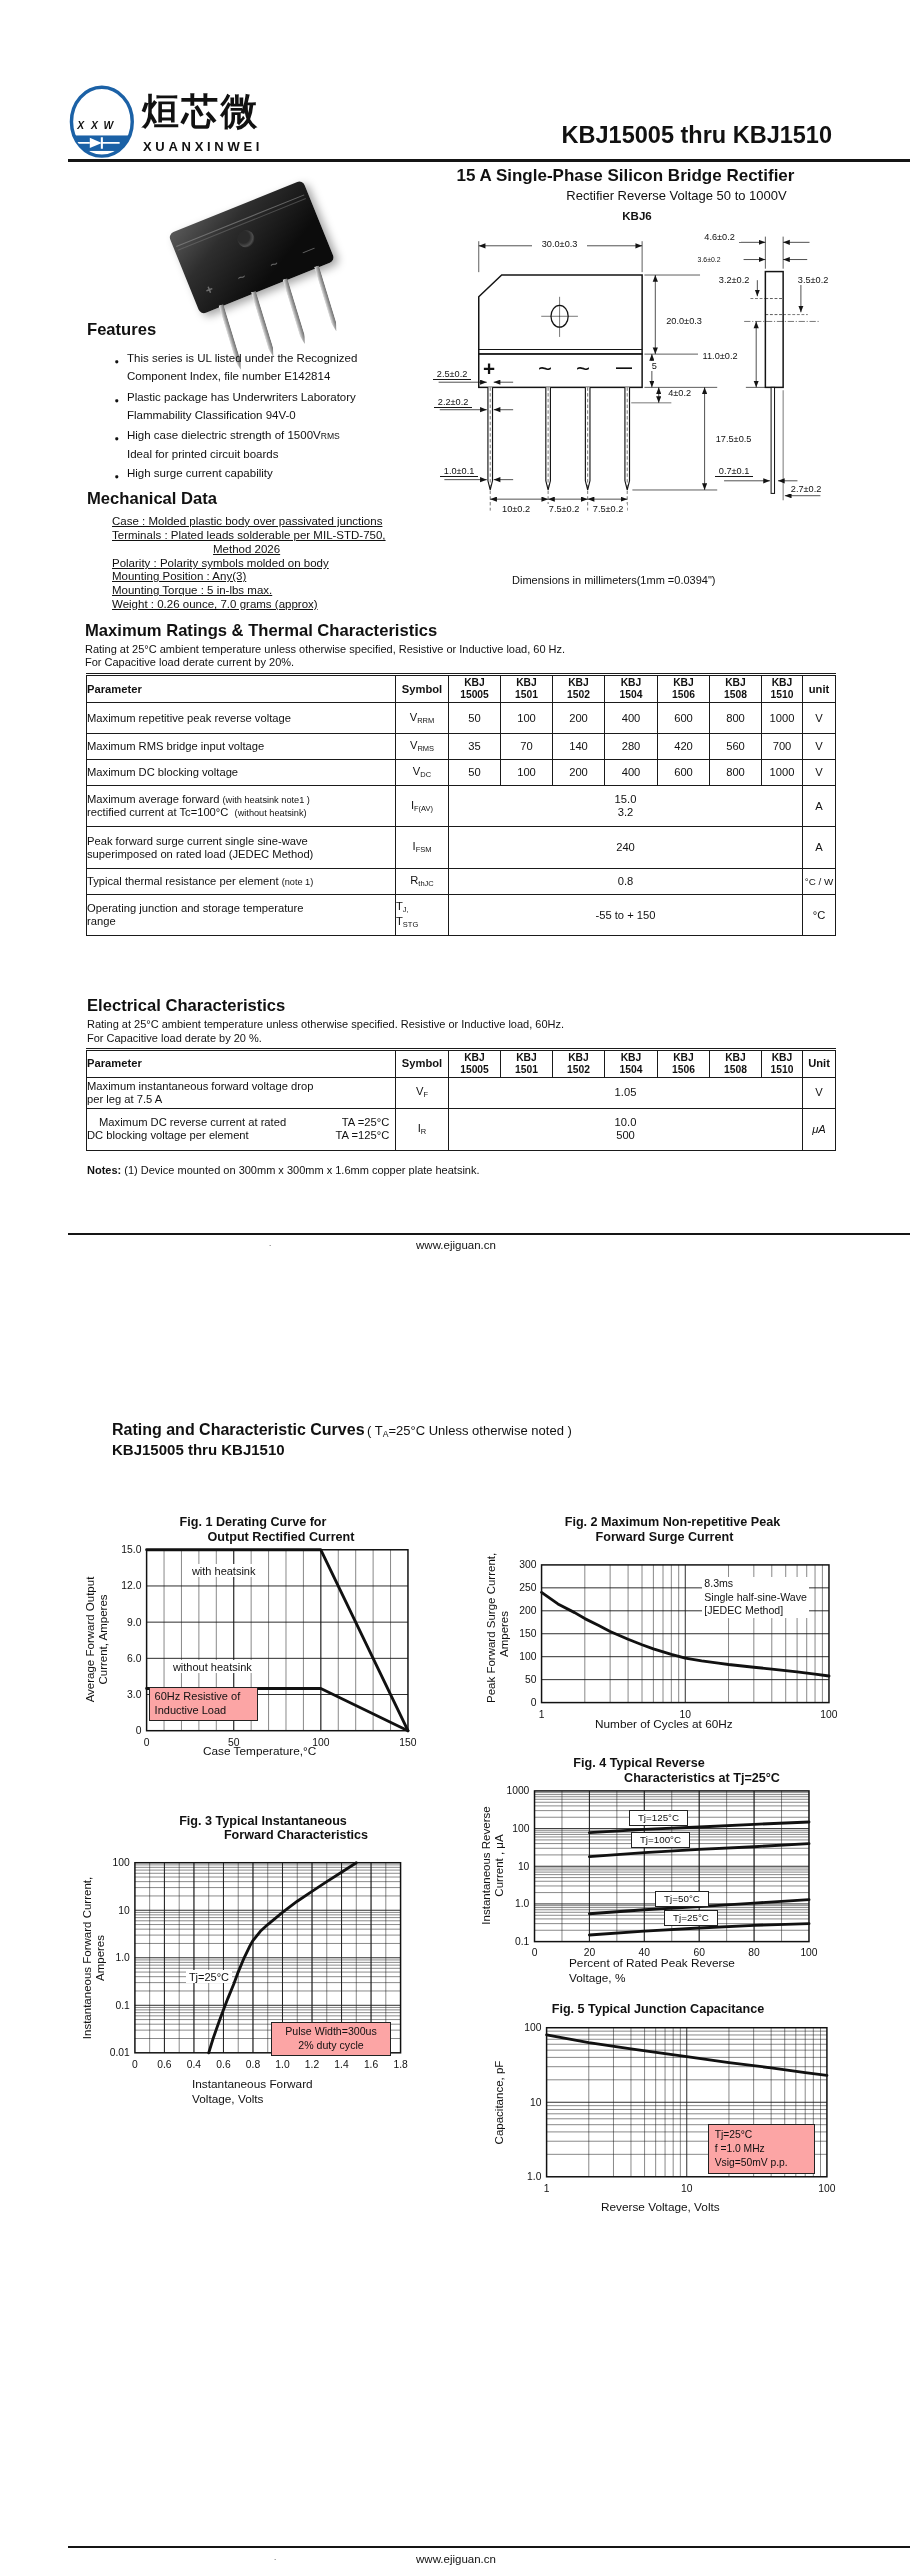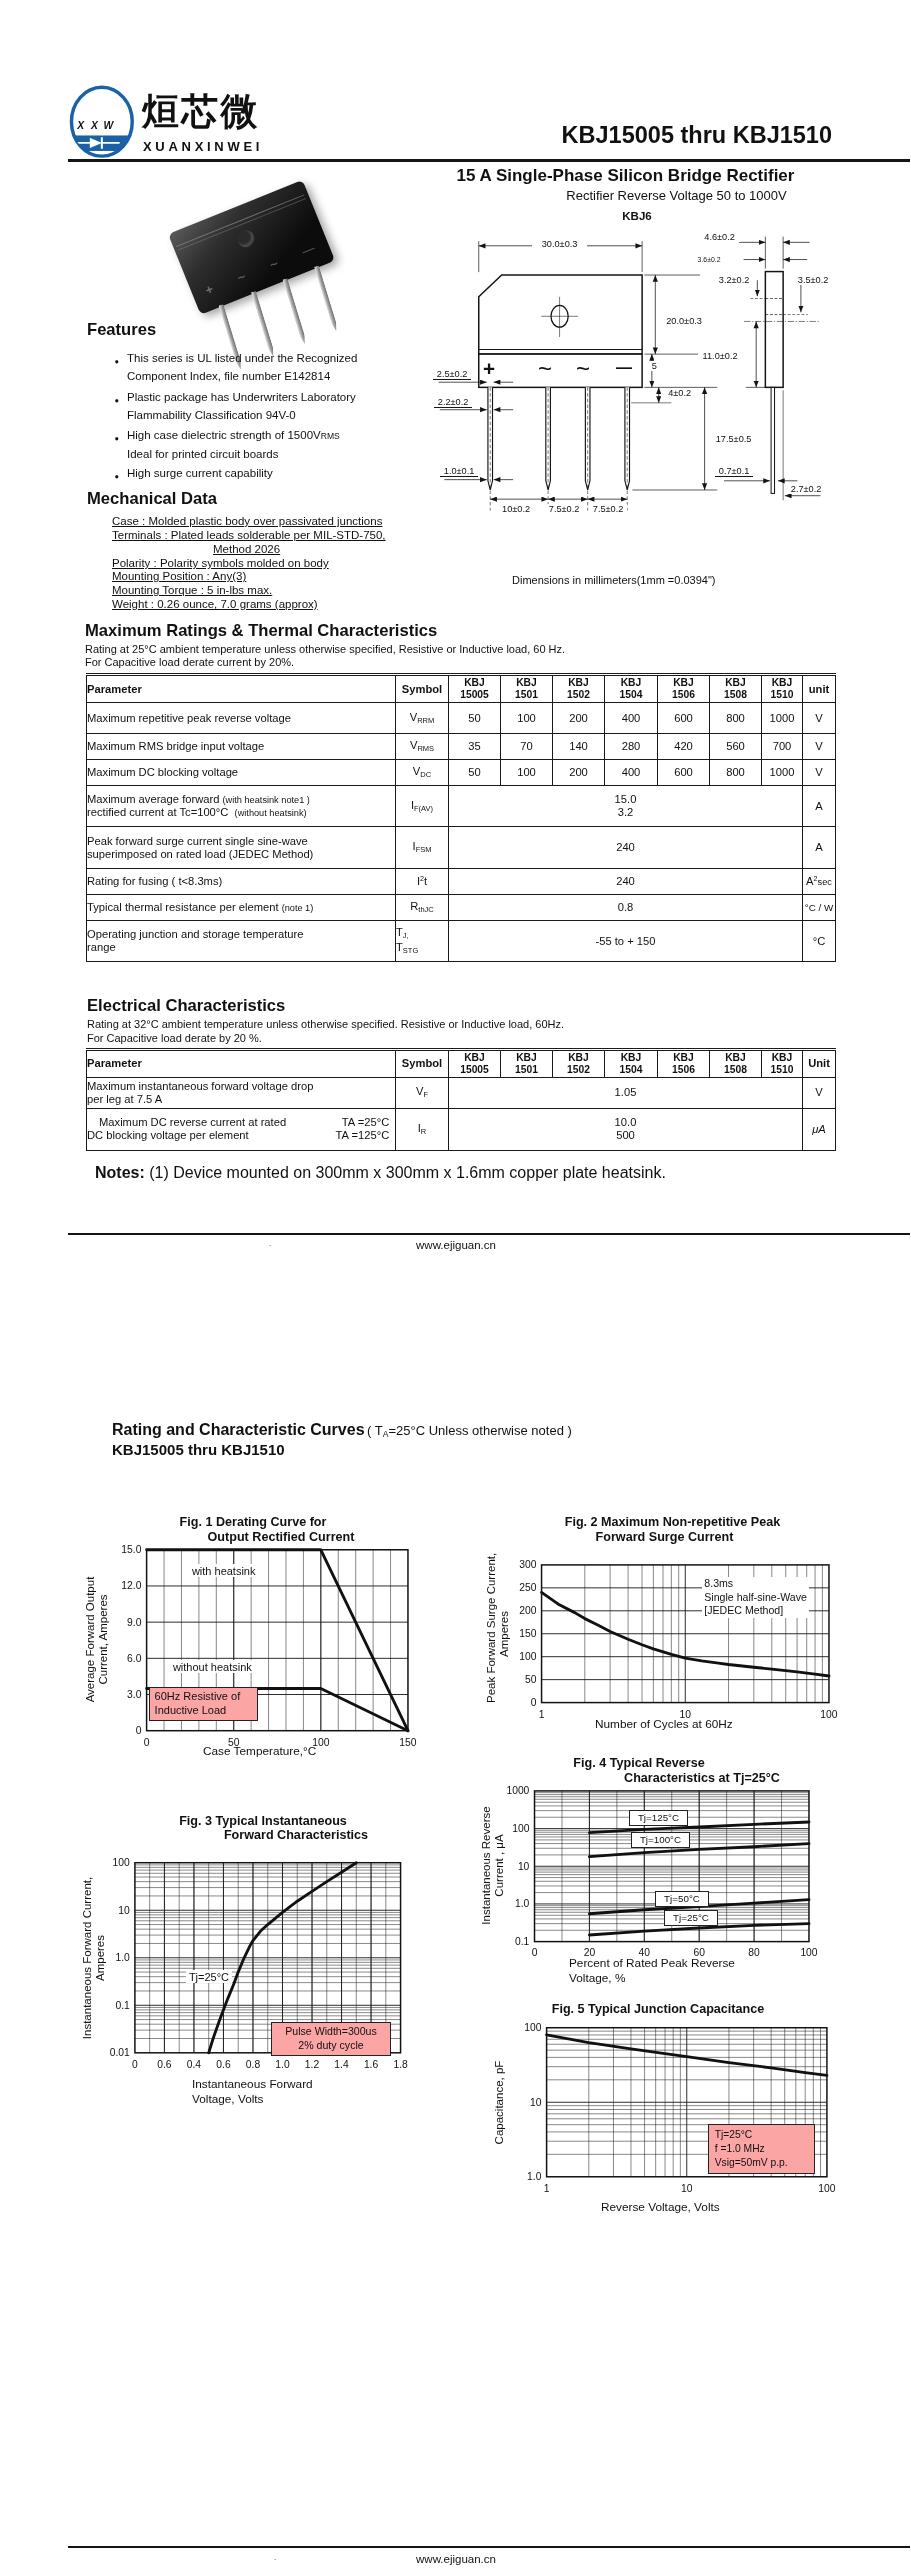--- a/index.html
+++ b/index.html
@@ -322,26 +322,20 @@
     <tr style="height:42px;">
       <td class="pl">
             <div>Peak forward surge current single sine-wave</div>
             <div>superimposed on rated load (JEDEC Method)</div>
           </td>
       <td class="ct"><span>I</span><span class="sb">FSM</span></td>
       <td class="ct" colspan="7">240</td>
       <td class="ct">A</td>
     </tr>
     <tr style="height:26px;">
-      <td class="pl">Rating for fusing ( t&lt;8.3ms)</td>
-      <td class="ct"><span>I</span><span class="sp">2</span><span>t</span></td>
-      <td class="ct" colspan="7">240</td>
-      <td class="ct"><span>A</span><span class="sp">2</span><span style="font-size:9.2px;">sec</span></td>
-    </tr>
-    <tr style="height:26px;">
       <td class="pl"><span>Typical  thermal resistance per element</span> <span class="sm">(note 1)</span></td>
       <td class="ct"><span>R</span><span class="sb">thJC</span></td>
       <td class="ct" colspan="7">0.8</td>
       <td class="ct" style="font-size:9.8px;">°C / W</td>
     </tr>
     <tr style="height:41px;">
       <td class="pl">
             <div>Operating junction and storage temperature</div>
             <div>range</div>
           </td>
@@ -349,21 +343,21 @@
         <div><span>T</span><span class="sb">J,</span></div>
         <div><span>T</span><span class="sb">STG</span></div>
       </td>
       <td class="ct" colspan="7">-55 to + 150</td>
       <td class="ct">°C</td>
     </tr>
   </tbody>
     </table>
 
   <div class="h1" style="left:87px;top:996px;">Electrical Characteristics</div>
-  <div class="intro" style="left:87px;top:1018px;">Rating at 32°C ambient temperature unless otherwise specified. Resistive or Inductive load, 60Hz.</div>
+  <div class="intro" style="left:87px;top:1018px;">Rating at 25°C ambient temperature unless otherwise specified. Resistive or Inductive load, 60Hz.</div>
   <div class="intro" style="left:87px;top:1032px;">For Capacitive load derate by 20 %.</div>
 
   <table class="dt" style="left:86px;top:1048px;width:747px;">
     <colgroup>
       <col style="width:309px">
         <col style="width:53px">
         <col style="width:52px">
         <col style="width:52px">
         <col style="width:52px">
         <col style="width:53px">
@@ -429,21 +423,21 @@
       <td class="ct"><span>I</span><span class="sb">R</span></td>
       <td class="ct" colspan="7">
             <div>10.0</div>
             <div>500</div>
           </td>
       <td class="ct" style="font-style:italic;">μA</td>
     </tr>
   </tbody>
     </table>
 
-  <div class="abs" style="left:95px;top:1164px;font-size:16px;">
+  <div class="abs" style="left:87px;top:1164px;font-size:11px;">
     <span class="b">Notes:</span><span> (1) Device mounted on 300mm x 300mm x 1.6mm copper plate heatsink.</span>
   </div>
 
   <div class="rule" style="left:68px;top:1233px;width:842px;height:1.7px;"></div>
   <div class="abs" style="left:269px;top:1239px;font-size:8px;">.</div>
   <div class="abs ct" style="left:0;top:1239px;width:912px;font-size:11.5px;">www.ejiguan.cn</div>
 
   <div class="abs" style="left:112px;top:1421px;white-space:nowrap;">
     <span class="b" style="font-size:16px;">Rating and Characteristic Curves</span>
     <span style="font-size:13px;"> <span>( T</span><span style="font-size:8.6px;vertical-align:-1.7px;">A</span><span>=25°C Unless otherwise noted )</span></span>

